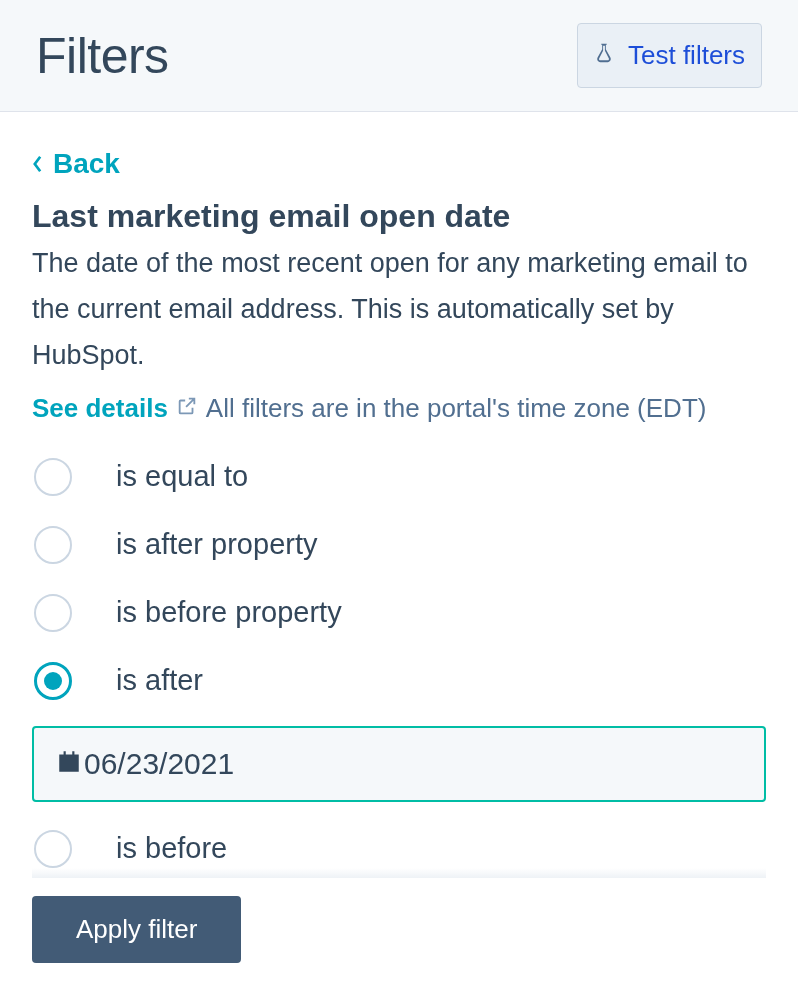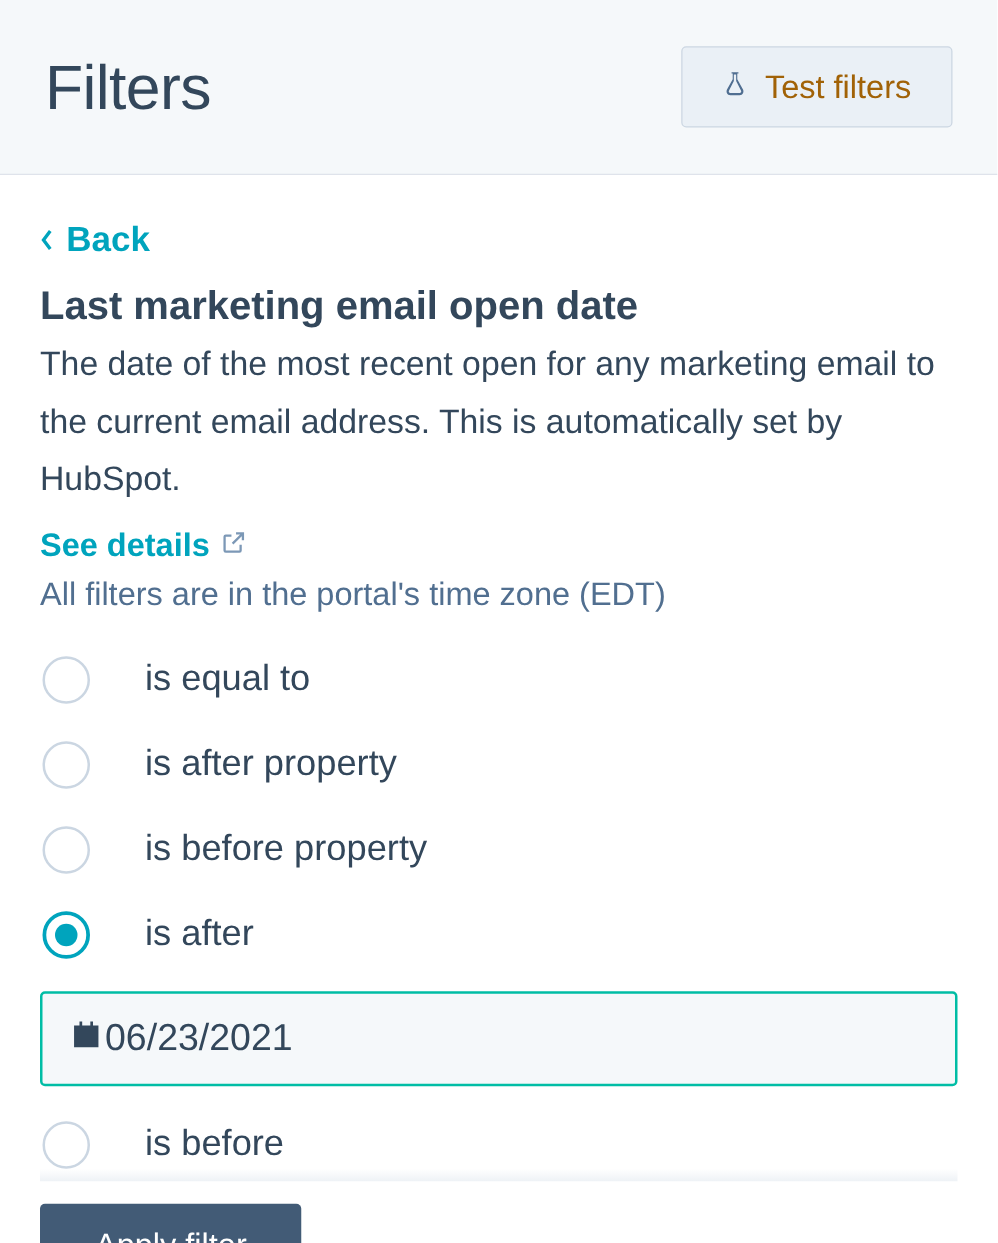--- a/index.html
+++ b/index.html
@@ -10,38 +10,38 @@
     background: #ffffff;
     color: #33475b;
   }
   .top-bar {
     background: #f5f8fa;
     border-bottom: 1px solid #dfe3eb;
     display: flex;
     justify-content: space-between;
     align-items: center;
     padding: 14px 36px 14px 36px;
-    height: 140px;
+    height: 112px;
   }
   .top-title {
     font-size: 50px;
     font-weight: 400;
     color: #33475b;
     letter-spacing: -0.5px;
   }
   .test-btn {
     background: #eaf0f6;
     border: 1px solid #cbd6e2;
     border-radius: 4px;
-    padding: 16px 32px;
+    padding: 16px 16px;
     display: flex;
     align-items: center;
     gap: 14px;
     font-size: 26px;
-    color: #a16207;
+    color: #1d4ed8;
     cursor: pointer;
   }
   .test-btn svg { width: 20px; height: 22px; fill:#506e91; }
   .content {
     padding: 36px 32px 20px 32px;
   }
   .back-link {
     display: flex;
     gap: 10px;
     color: #00a4bd;
@@ -63,23 +63,22 @@
     color: #33475b;
     margin: 0 0 14px 0;
     font-weight: 400;
   }
   .details-row {
     font-size: 26px;
     margin-bottom: 34px;
     color: #516f90;
     display:flex;
     flex-wrap:wrap;
-    align-items:flex-start;
+    align-items:flex-end;
     gap:8px;
-    flex-direction:column;
   }
   .see-details {
     color: #00a4bd;
     font-weight: 600;
     cursor: pointer;
     display:inline-flex;
     align-items:center;
     gap:8px;
   }
   .see-details svg { width:22px; height:22px; fill:none; stroke:#7c98b6; stroke-width:2; }

